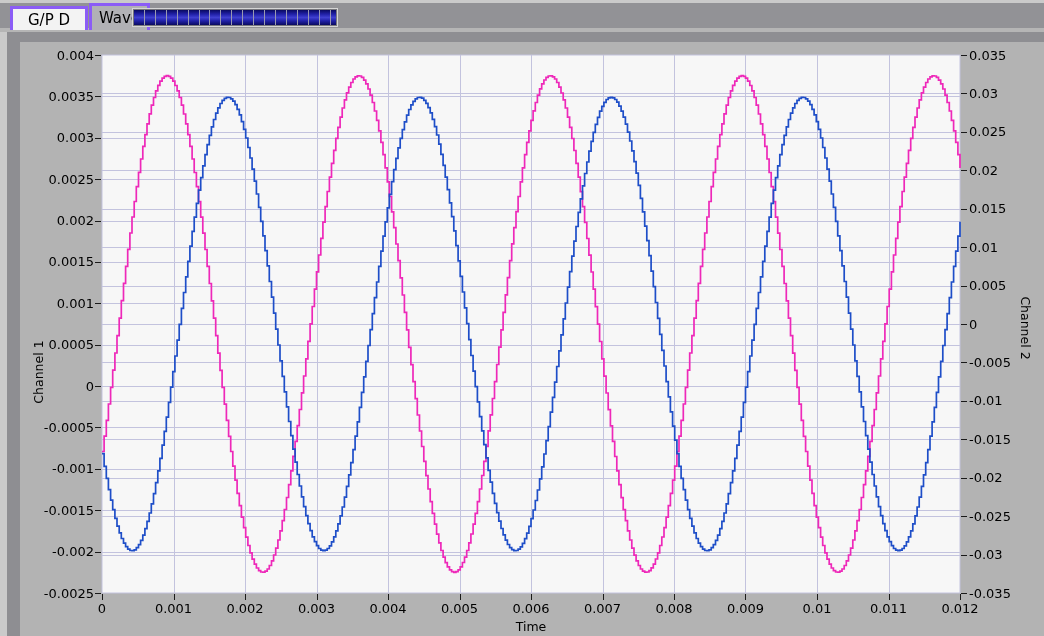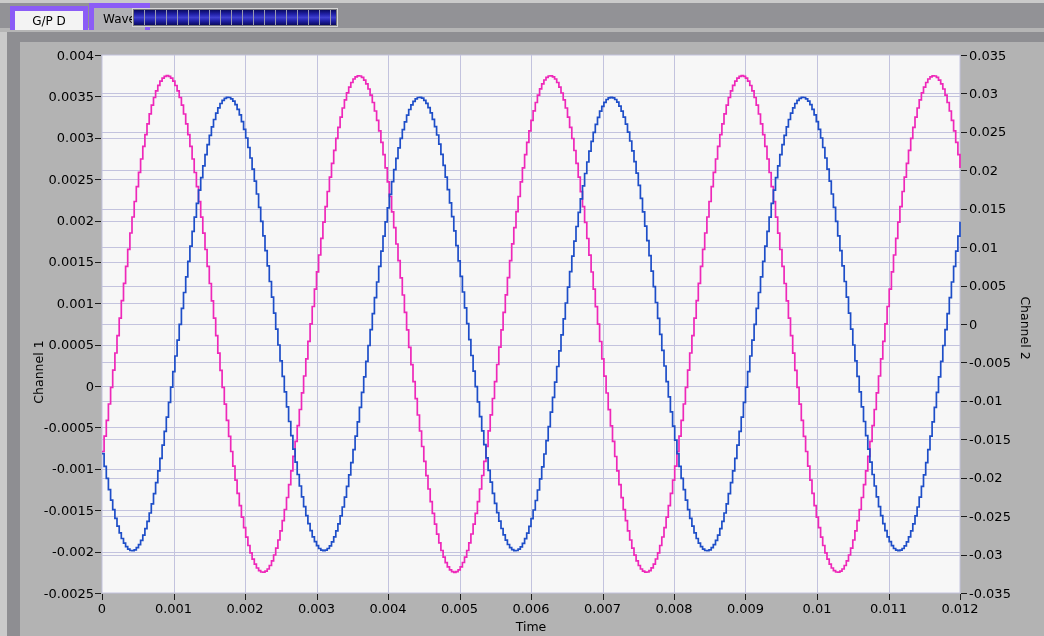--- a/index.html
+++ b/index.html
@@ -8,21 +8,21 @@
 
   
   .tab-strip-bg{position:absolute;left:0;top:3px;width:1044px;height:25px;background:#929296;}
   .page-highlight{position:absolute;left:0;top:28px;width:1044px;height:4px;background:#b5b5b5;}
   .frame-top{position:absolute;left:7px;top:32px;width:1037px;height:10px;background:#8e8e92;}
   .frame-left{position:absolute;left:7px;top:32px;width:13px;height:604px;background:#8e8e92;}
   .page{position:absolute;left:20px;top:42px;width:1024px;height:594px;background:#b3b3b3;}
 
   
   .tab{position:absolute;box-sizing:border-box;display:flex;align-items:center;justify-content:center;
-       font-size:12px;color:#000;border:5px solid #8b5cf6;cursor:default;}
+       font-size:15px;color:#000;border:3px solid #8b5cf6;cursor:default;}
   .tab.inactive{left:10px;top:6px;width:78px;height:24px;background:#f3f3f3;border-bottom:none;}
   .tab.active{left:89px;top:3px;width:61px;height:27px;background:#b1b1b5;border-bottom:none;}
 
   
   .progress{position:absolute;left:133px;top:9px;width:204px;height:17px;box-sizing:border-box;
             border:1px solid #77777c;box-shadow:0 0 0 1px #d6d6d6;background:#9a9ab0;
             display:flex;gap:1px;padding:0;}
   .progress .seg{flex:1;background:linear-gradient(180deg,#0a0a60 0%,#2121a8 28%,#4040d0 50%,#2121a8 72%,#0a0a60 100%);}
   .progress .seg:last-child{flex:0.55;}
 

